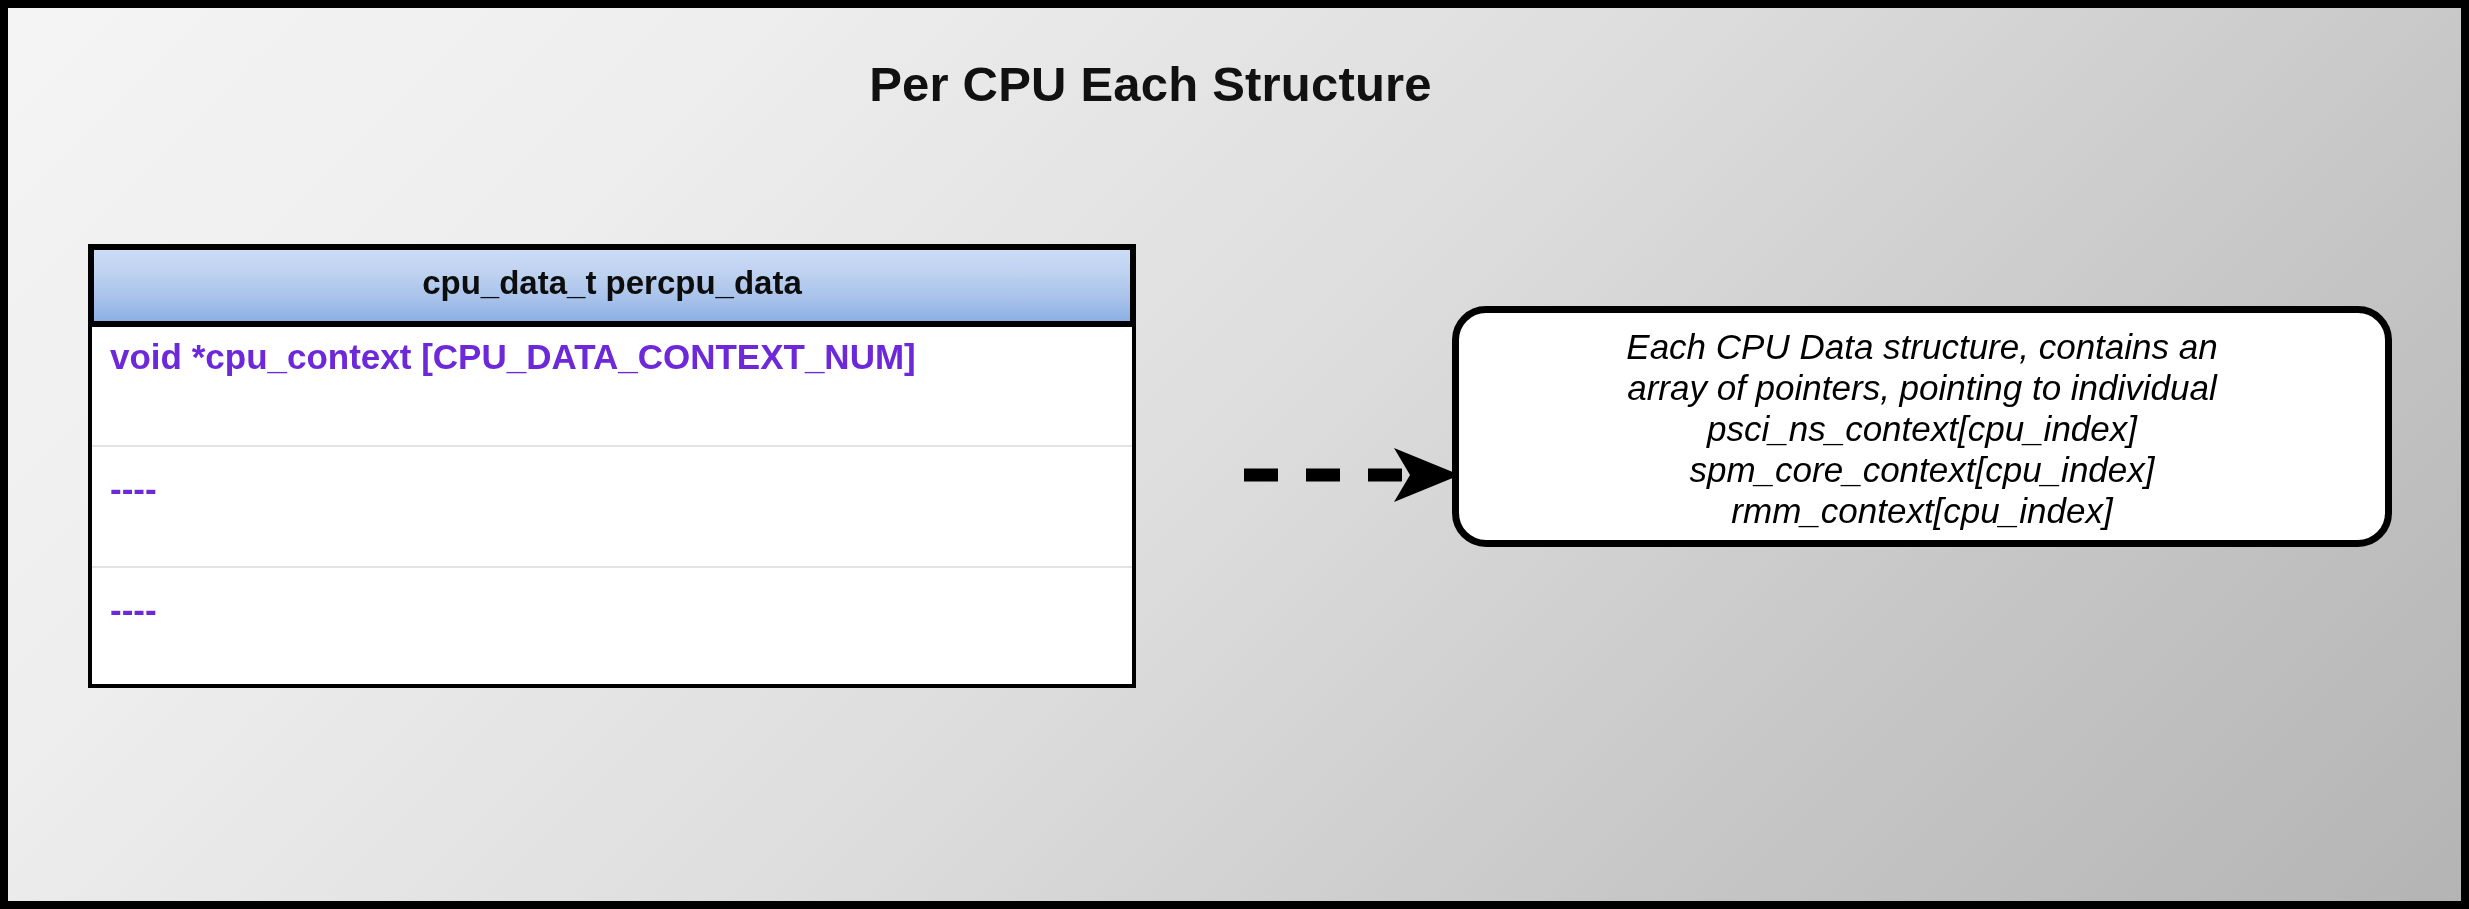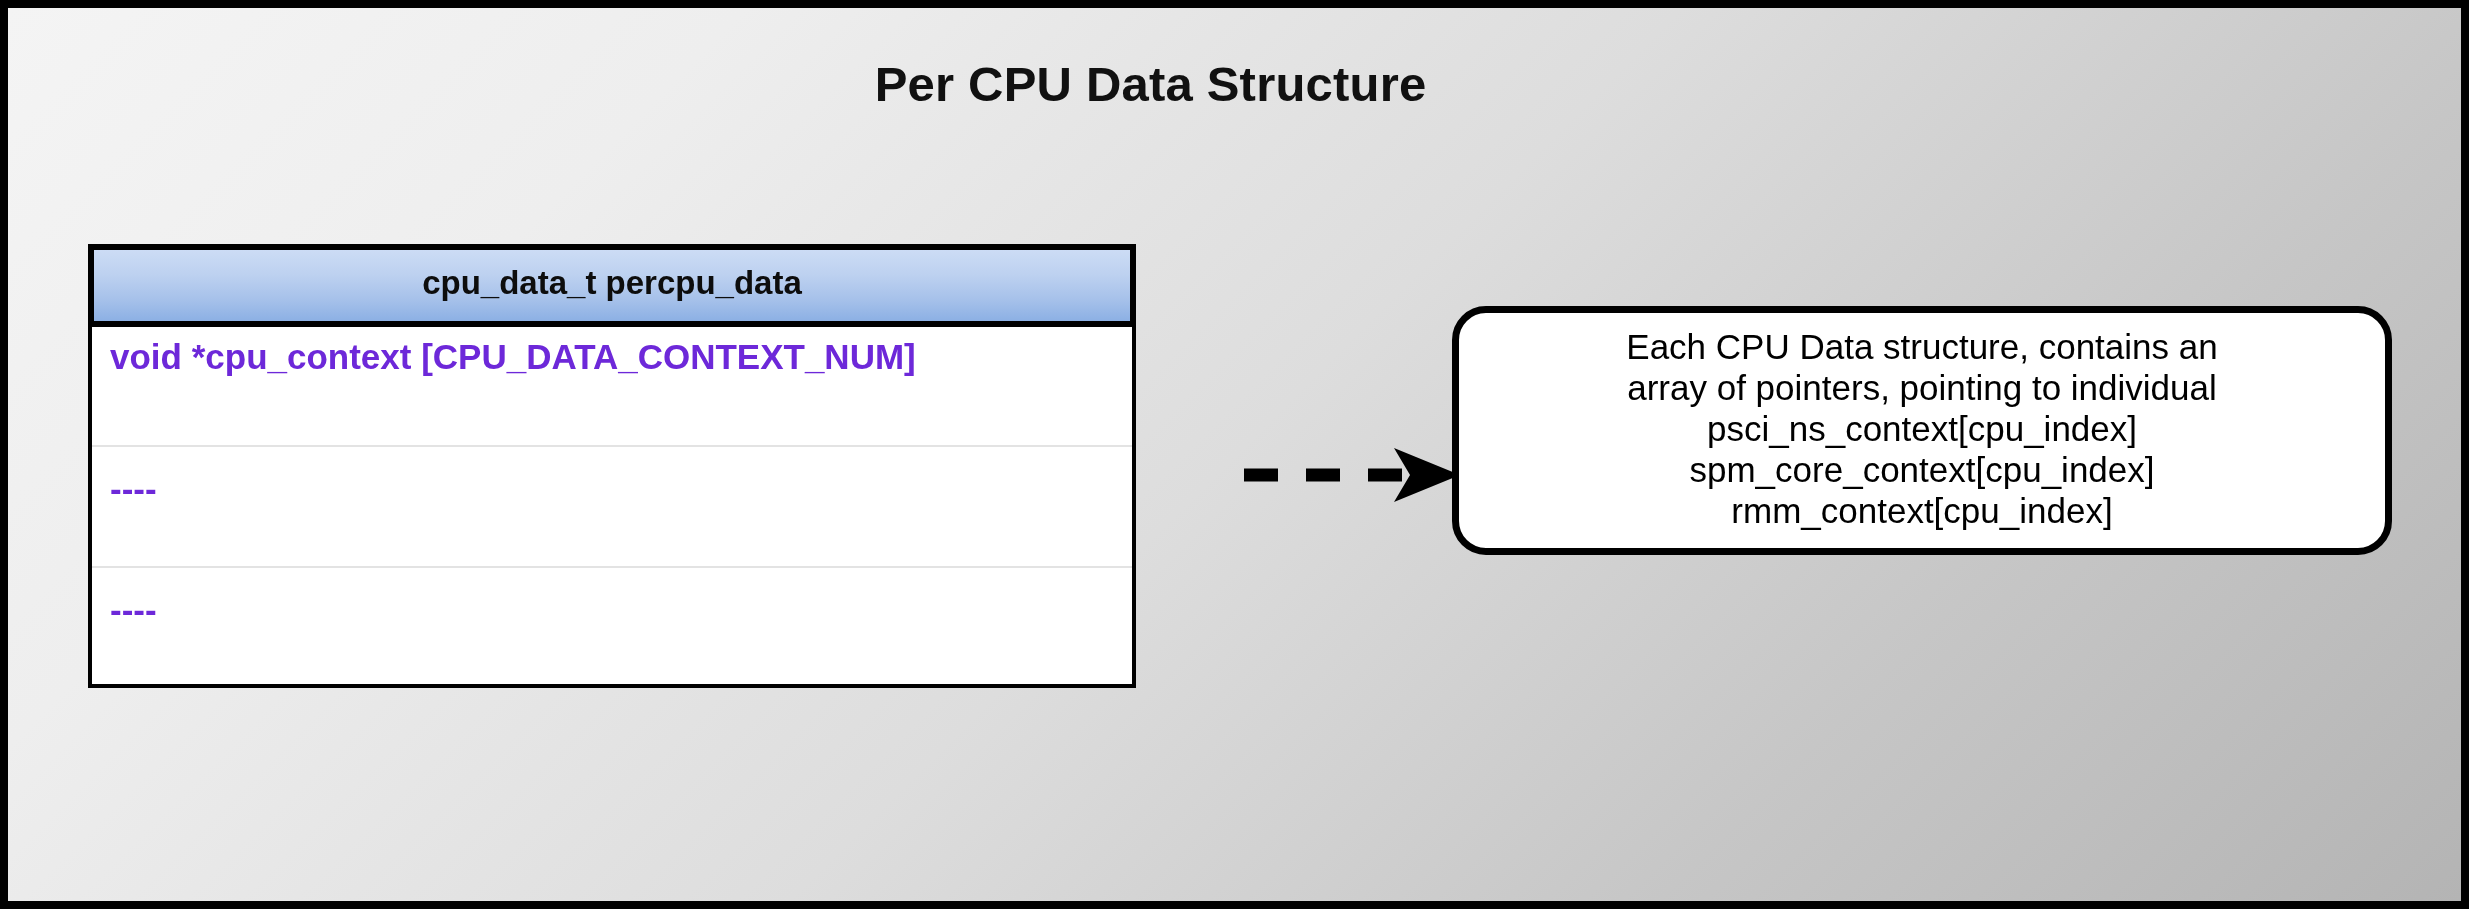--- a/index.html
+++ b/index.html
@@ -87,35 +87,36 @@
   
   #note-box {
     position: absolute;
     left: 1444px;
     top: 298px;
     width: 940px;
     box-sizing: border-box;
     border: 7px solid #000000;
     border-radius: 34px;
     background: #ffffff;
-    padding: 14px 26px 16px 26px;
+    padding: 14px 26px 8px 26px;
     text-align: center;
     font-size: 35px;
     line-height: 1.17;
     color: #000000;
+    font-style: italic;
   }
 
   .note-line { display: block; white-space: nowrap; }
 </style>
 </head>
 <body>
 
 <div id="canvas">
 
-  <div id="diagram-title">Per CPU Data Structure</div>
+  <div id="diagram-title">Per CPU Each Structure</div>
 
   <div id="struct-table">
 
     <div id="struct-header">
       <div>cpu_data_t percpu_data</div>
     </div>
 
     <div id="struct-body">
       <div class="struct-row r0">void *cpu_context [CPU_DATA_CONTEXT_NUM]</div>
       <div class="struct-row r1">----</div>

